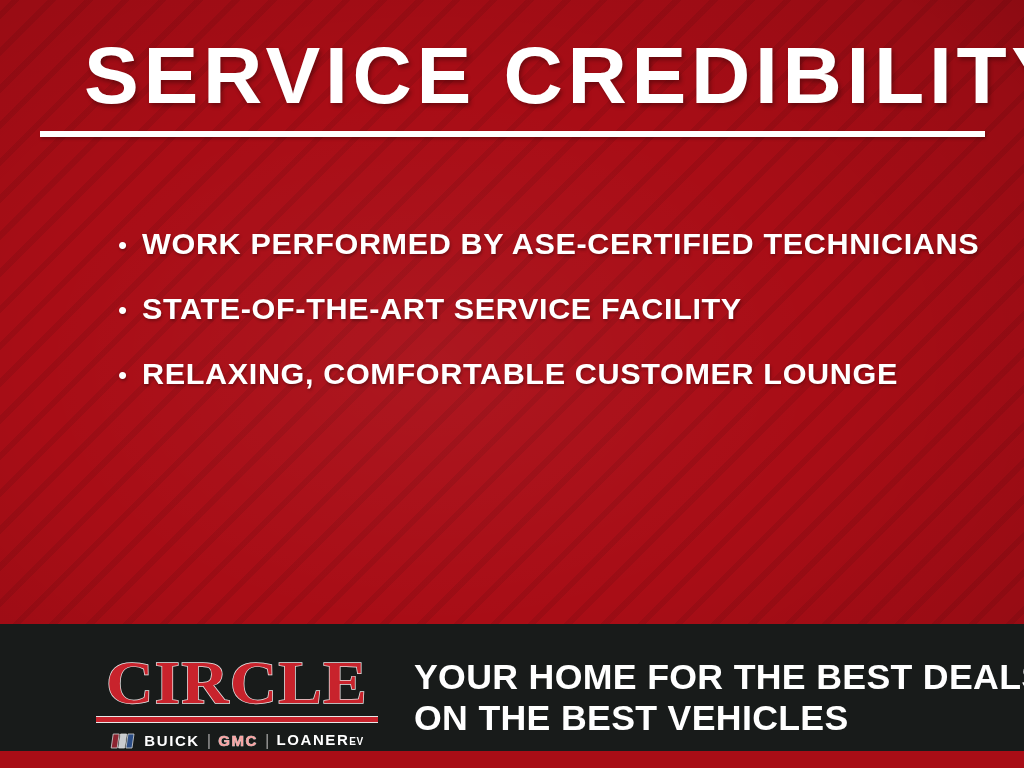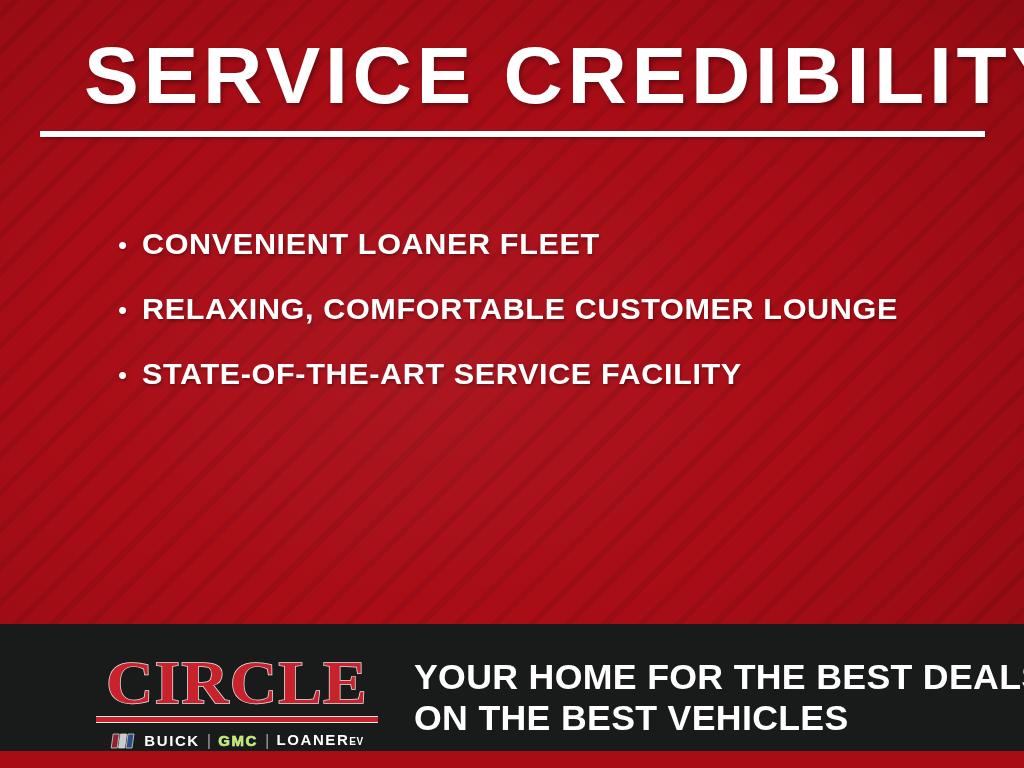--- a/index.html
+++ b/index.html
@@ -166,21 +166,21 @@
   .tri-shield { display: block; }
   .brand-name {
     font-family: "Liberation Sans", sans-serif;
     font-weight: bold;
     font-size: 15px;
     letter-spacing: 1.6px;
     line-height: 16px;
     color: #FFFFFF;
   }
   .brand-name.gmc {
-    color: #bef264;
+    color: #fca5a5;
     -webkit-text-stroke: 0.6px #E9E9E9;
     paint-order: stroke fill;
   }
   .brand-name .ev {
     font-size: 10px;
     letter-spacing: 0.5px;
     vertical-align: baseline;
   }
   .brand-sep {
     color: #9A9A9A;
@@ -213,35 +213,35 @@
   <div class="hero">
     <div class="hero-stripes"></div>
     <div class="hero-vignette"></div>
   </div>
 
   <div class="title">SERVICE CREDIBILITY</div>
   <div class="title-rule"></div>
 
   <div class="bullets">
 
-
     <div class="bullet-row">
       <span class="bullet-dot"></span>
-      <span class="bullet-text">CONVENIENT LOANER FLEET</span>
-    </div>
-
+      <span class="bullet-text">WORK PERFORMED BY ASE-CERTIFIED TECHNICIANS</span>
+    </div>
+
+
+
+    <div class="bullet-row">
+      <span class="bullet-dot"></span>
+      <span class="bullet-text">STATE-OF-THE-ART SERVICE FACILITY</span>
+    </div>
 
     <div class="bullet-row">
       <span class="bullet-dot"></span>
       <span class="bullet-text">RELAXING, COMFORTABLE CUSTOMER LOUNGE</span>
-    </div>
-
-    <div class="bullet-row">
-      <span class="bullet-dot"></span>
-      <span class="bullet-text">STATE-OF-THE-ART SERVICE FACILITY</span>
     </div>
 
   </div>
 
   <div class="footer">
 
     <div class="logo-block">
       <div class="logo-word">CIRCLE</div>
       <div class="logo-rule"></div>
 

